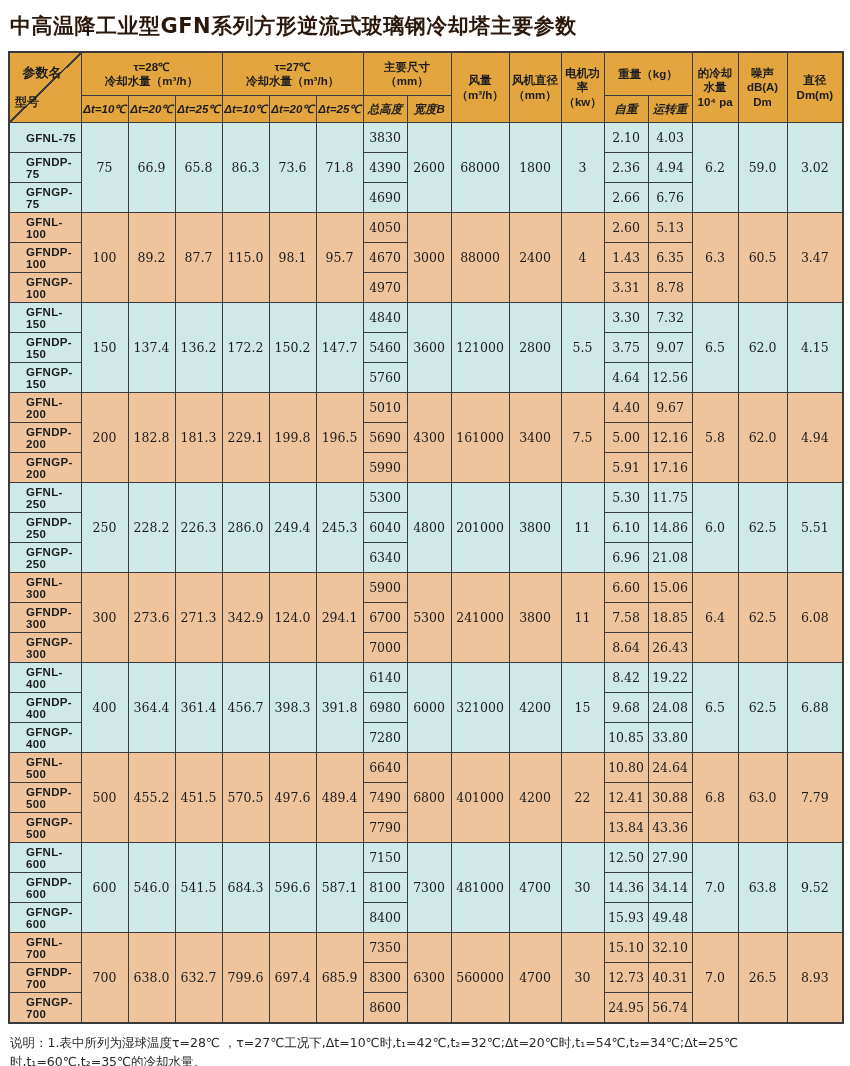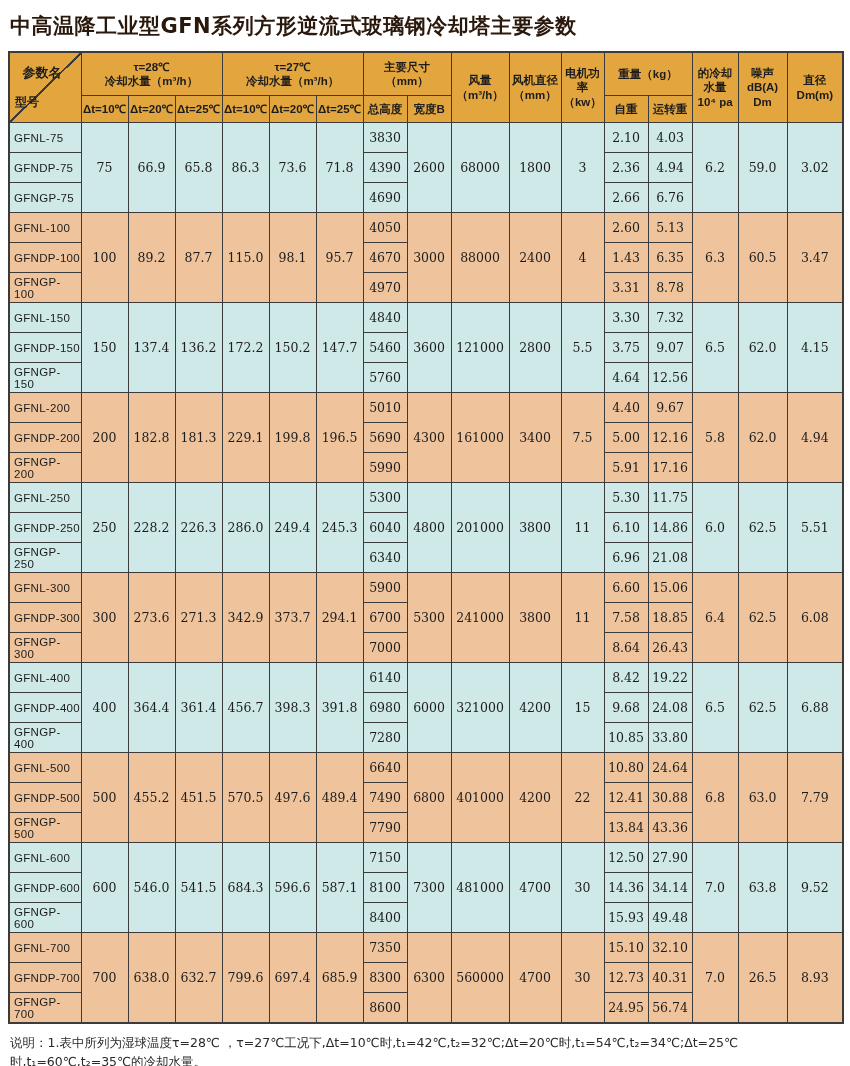--- a/index.html
+++ b/index.html
@@ -28,31 +28,31 @@
   .spec th,.spec td{
     border:1px solid var(--border);
     text-align:center;vertical-align:middle;
     padding:0;overflow:hidden;
   }
   .spec thead th{
     background:var(--header-bg);
     font-weight:bold;font-size:11.5px;line-height:1.25;
   }
   .spec thead tr.h1 th{height:42px;}
-  .spec thead tr.h2 th{height:26px;}
+  .spec thead tr.h2 th{height:26px;font-style:italic;}
   .spec tbody td{
     height:29px;font-size:12.5px;
     font-family:"DejaVu Serif", serif;
   }
   .spec tbody tr.blue td{background:var(--row-blue);}
   .spec tbody tr.orange td{background:var(--row-orange);}
   .spec tbody td.model{
-    text-align:left;padding-left:4px;
+    text-align:left;padding-left:16px;
     font-family:"Liberation Sans", sans-serif;
-    font-weight:normal;font-size:11.5px;letter-spacing:0.3px;
+    font-weight:bold;font-size:11.5px;letter-spacing:0.3px;
   }
   .corner{
     position:relative;
     background:
       linear-gradient(to bottom right,
         transparent calc(50% - 1px),
         var(--border) calc(50% - 1px),
         var(--border) calc(50% + 1px),
         transparent calc(50% + 1px)),
       var(--header-bg) !important;
@@ -300,21 +300,21 @@
           <td>6340</td>
           <td>6.96</td>
           <td>21.08</td>
         </tr>
         <tr class="orange">
           <td class="model">GFNL-300</td>
           <td rowspan="3">300</td>
           <td rowspan="3">273.6</td>
           <td rowspan="3">271.3</td>
           <td rowspan="3">342.9</td>
-          <td rowspan="3">373.7</td>
+          <td rowspan="3">124.0</td>
           <td rowspan="3">294.1</td>
           <td>5900</td>
           <td rowspan="3">5300</td>
           <td rowspan="3">241000</td>
           <td rowspan="3">3800</td>
           <td rowspan="3">11</td>
           <td>6.60</td>
           <td>15.06</td>
           <td rowspan="3">6.4</td>
           <td rowspan="3">62.5</td>

